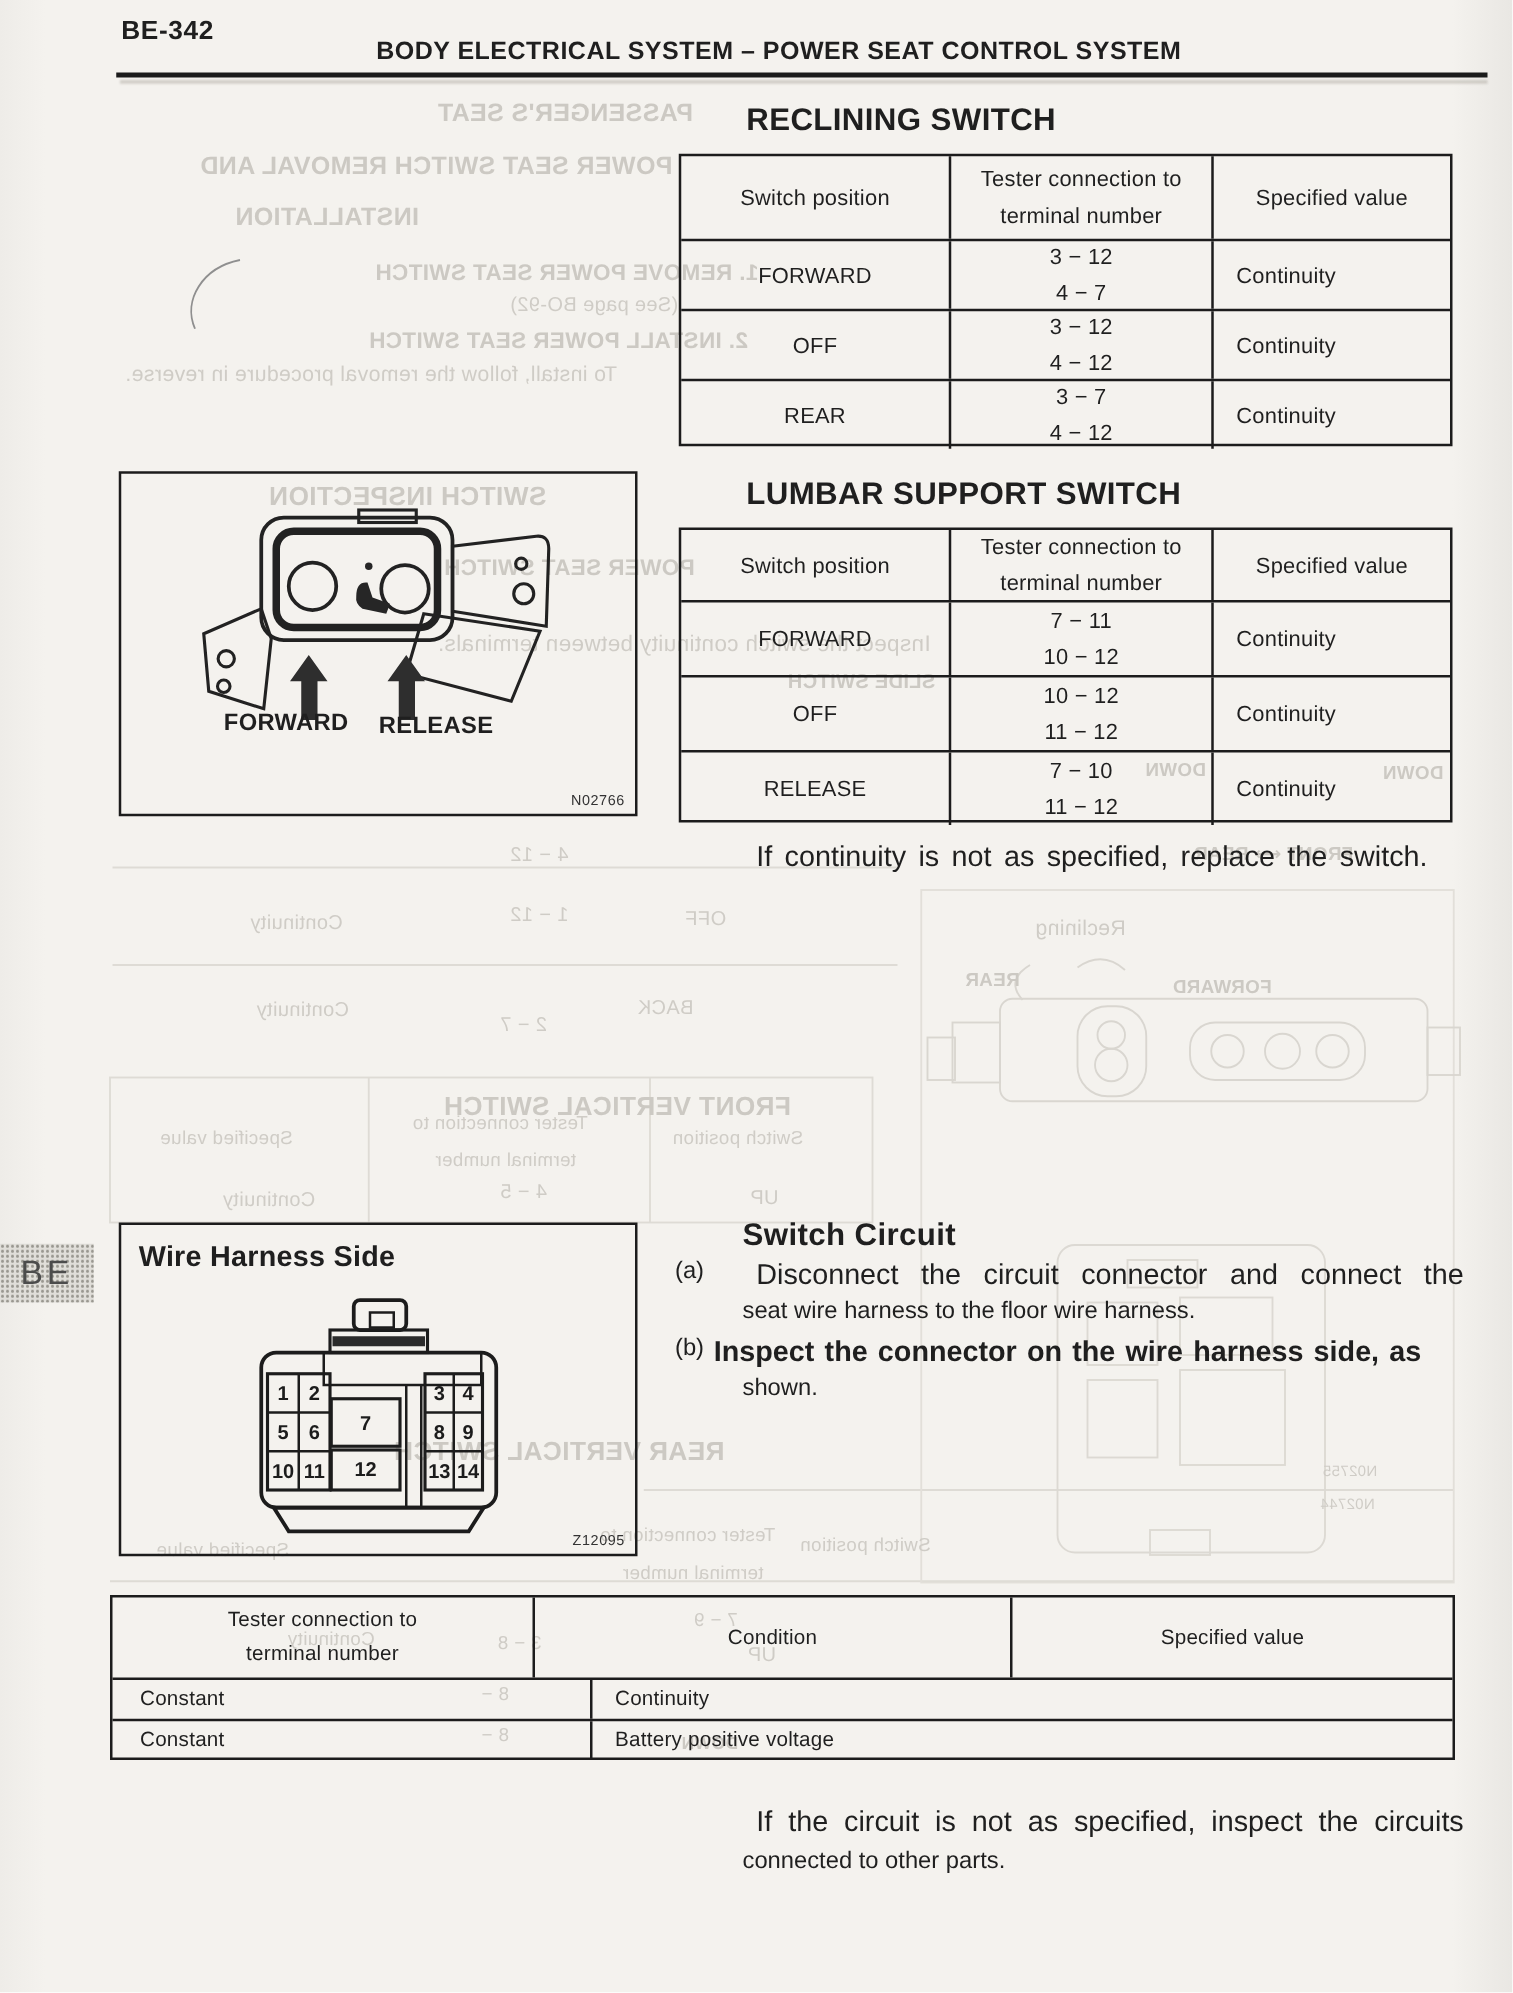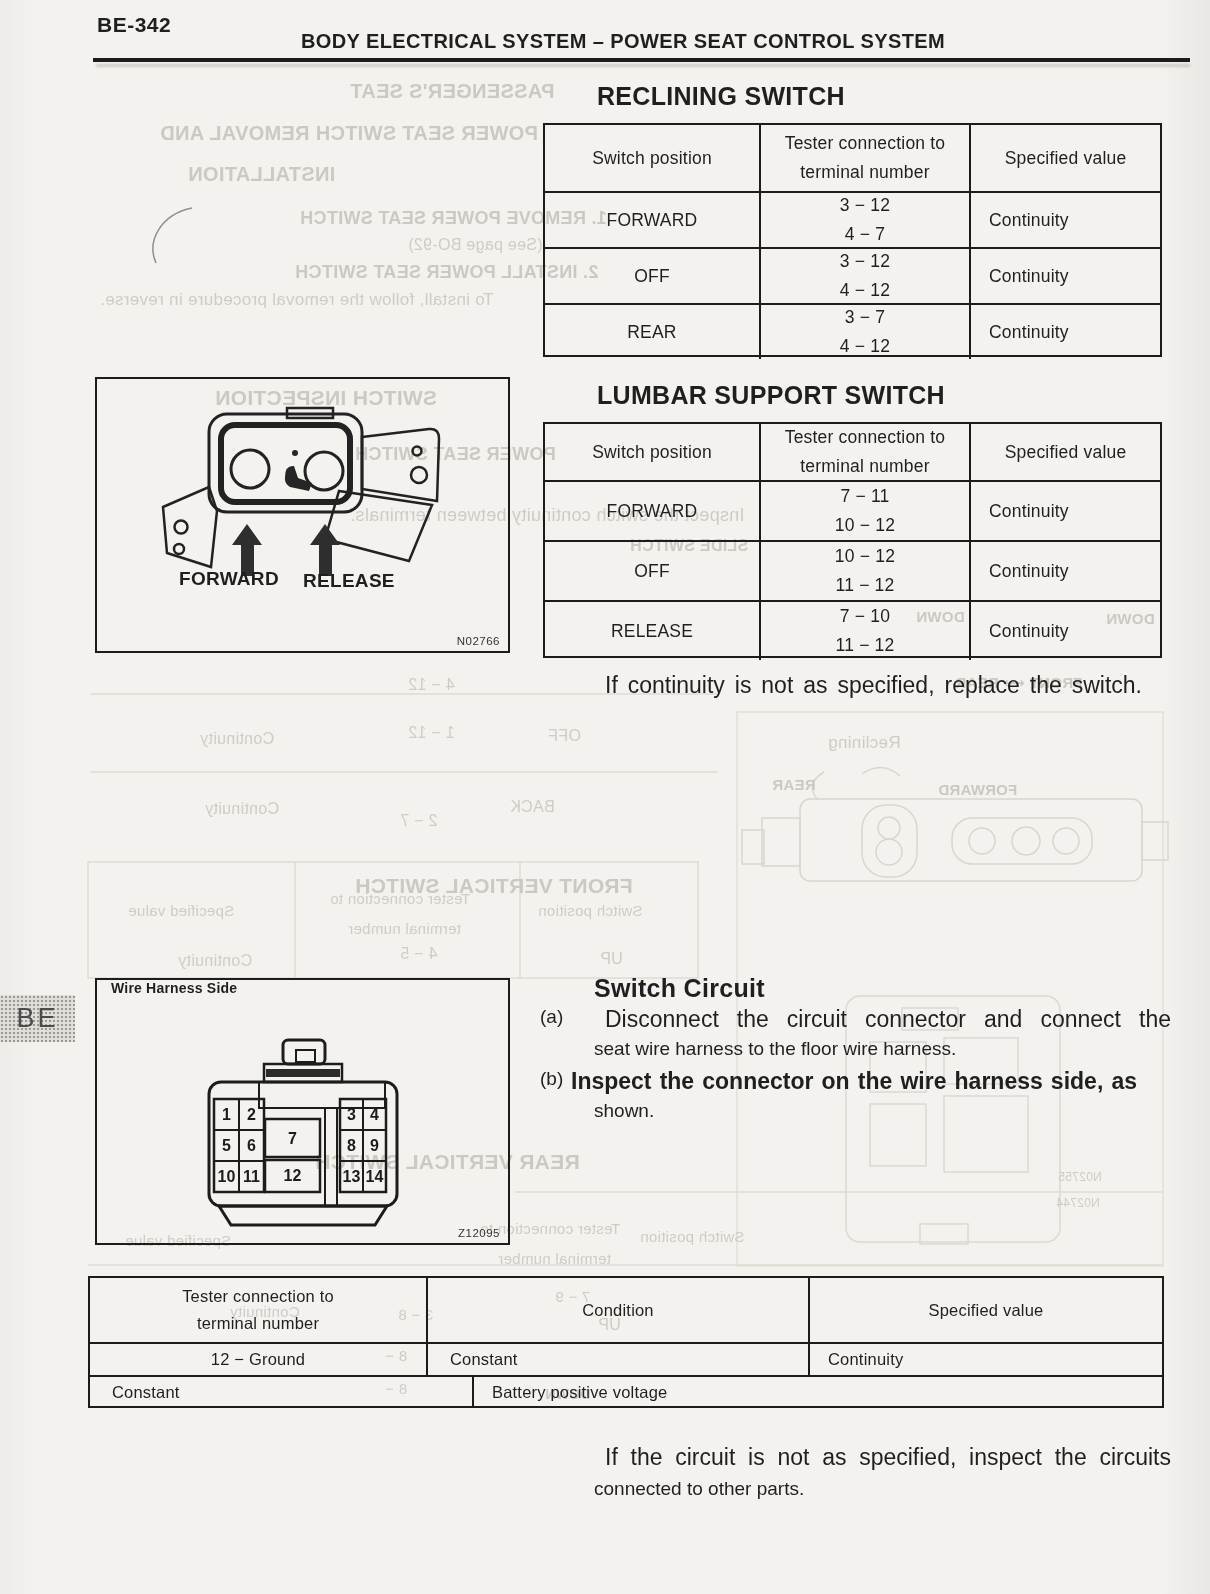--- a/index.html
+++ b/index.html
@@ -32,21 +32,21 @@
   .two{display:flex;flex-direction:column;align-items:center;line-height:29px;}
   .valcell{justify-content:flex-start;padding-left:18px;}
   .c1{width:214px;} .c2{width:210px;} .c3{flex:1;}
   .b1{width:336px;} .b2{width:382px;} .b3{flex:1;}
   .btm .td{font-size:16.5px;}
   .btm .two{line-height:27px;}
   
   .figbox{position:absolute;border:2.5px solid #1c1c1c;z-index:2;}
   .figlabel{position:absolute;font-weight:bold;font-size:19px;letter-spacing:.3px;}
   .fignum{position:absolute;font-size:11.5px;color:#333;letter-spacing:.5px;}
-  .figtitle{position:absolute;left:14px;top:0;font-size:14px;font-weight:bold;letter-spacing:.2px;}
+  .figtitle{position:absolute;left:14px;top:12px;font-size:23px;font-weight:bold;letter-spacing:.2px;}
   svg text.num{font-family:"Liberation Sans","DejaVu Sans",sans-serif;font-size:16px;font-weight:bold;fill:#1c1c1c;}
   
   .side-tab{
     position:absolute;left:0;top:995px;width:75px;height:47px;z-index:2;
     background-color:#e0ded9;
     background-image:radial-gradient(#9a9891 1px,transparent 1.3px);
     background-size:4px 4px;
     display:flex;align-items:center;justify-content:center;
     font-size:27px;letter-spacing:3px;color:#4c4c4c;text-align:center;
   }
@@ -366,23 +366,20 @@
           </span>
         </div>
       <div class="td b2">
           <span>Condition</span>
         </div>
       <div class="td b3">
           <span>Specified value</span>
         </div>
     </div>
     <div class="tr" style="height:33px;">
-      <div class="td b1">
-          <span>12 − Ground</span>
-        </div>
       <div class="td b2 valcell" style="padding-left:22px;">
           <span>Constant</span>
         </div>
       <div class="td b3 valcell">
           <span>Continuity</span>
         </div>
     </div>
     <div class="tr" style="height:33px;">
       <div class="td b2 valcell" style="padding-left:22px;">
           <span>Constant</span>

